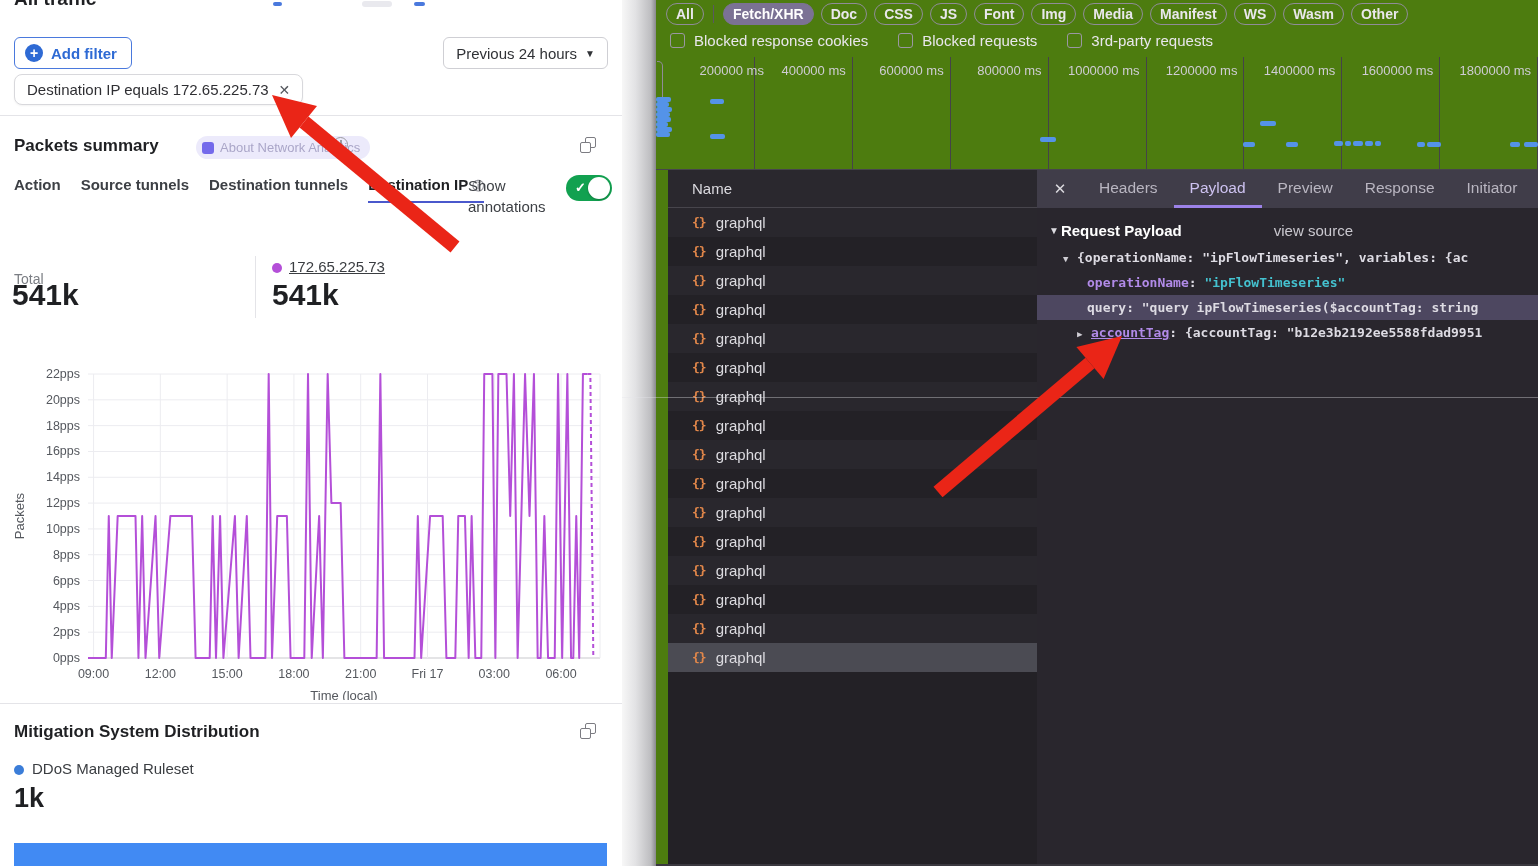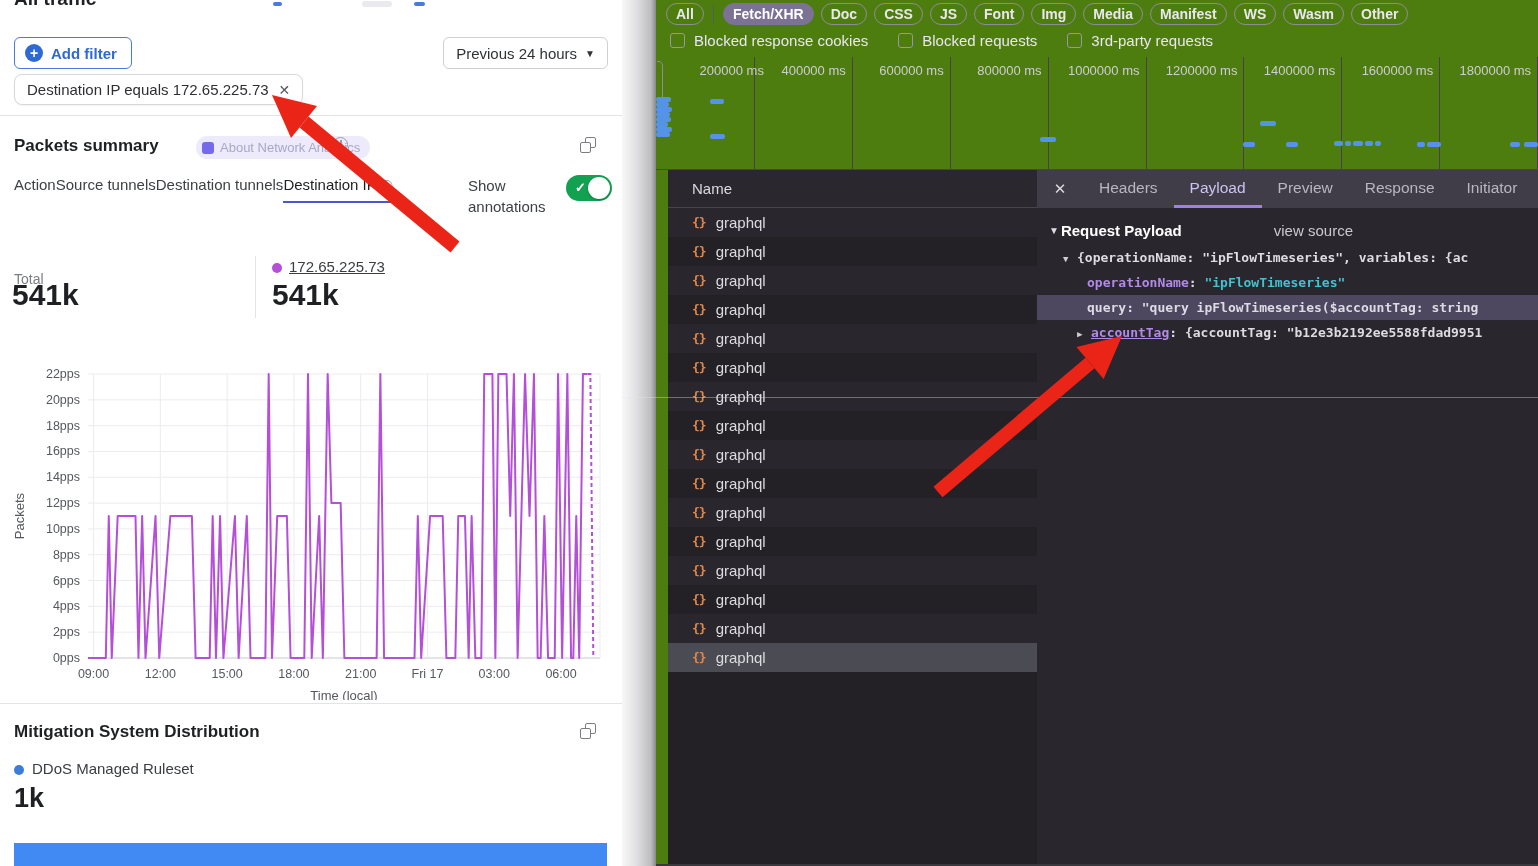--- a/index.html
+++ b/index.html
@@ -25,21 +25,21 @@
   .ps-title { position:absolute; left:14px; top:136px; font-size:17px; font-weight:700; color:#1f2023; }
   .ps-badge { position:absolute; left:196px; top:136px; height:23px; padding:0 10px 0 6px; background:#eceafb; border-radius:12px; display:flex; align-items:center; gap:6px; }
   .ps-badge .bicon { width:12px; height:12px; border-radius:3px; background:#5f54e8; opacity:.85; }
   .ps-badge .btxt { font-size:13px; color:#aaa6c8; }
   .icon-clock { position:absolute; left:333px; top:137px; width:15px; height:15px; border:1.5px solid #9a9aa0; border-radius:50%; }
   .icon-clock:after { content:""; position:absolute; left:6px; top:2px; width:1.5px; height:5px; background:#9a9aa0; }
   .popout { position:absolute; width:16px; height:16px; }
   .popout .sq1 { position:absolute; right:0; top:0; width:11px; height:11px; border:1.5px solid #7c7c82; border-radius:2px; }
   .popout .sq2 { position:absolute; left:0; bottom:0; width:11px; height:11px; border:1.5px solid #7c7c82; border-radius:2px; background:#fff; }
 
-  .tabs-row { position:absolute; left:14px; display:flex; font-size:15px; color:#3d4045; }
+  .tabs-row { position:absolute; left:14px; display:flex; gap:20px; font-size:15px; color:#3d4045;font-weight:bold; }
   .tabs-row .tab { padding-bottom:6px; cursor:pointer; white-space:nowrap; }
   .tabs-row .tab.active { color:#1f2023; border-bottom:2px solid #4a58cc; }
   .tabs-row .info { color:#9a9aa0; font-size:12px; margin-left:4px; }
   .show-ann { position:absolute; left:468px; top:175px; width:92px; font-size:15px; color:#3d4045; line-height:21px; }
   .toggle { position:absolute; left:566px; top:175px; width:46px; height:26px; border-radius:13px; background:#12a150; cursor:pointer; }
   .toggle .chk { position:absolute; left:9px; top:5px; color:#fff; font-size:13px; font-weight:700; }
   .toggle .knob { position:absolute; right:2px; top:2px; width:22px; height:22px; border-radius:50%; background:#fff; box-shadow:0 1px 2px rgba(0,0,0,.25); }
 
   .stat-label { position:absolute; font-size:14px; color:#7b7e84; }
   .stat-value { position:absolute; font-size:30px; font-weight:700; color:#1f2023; }

